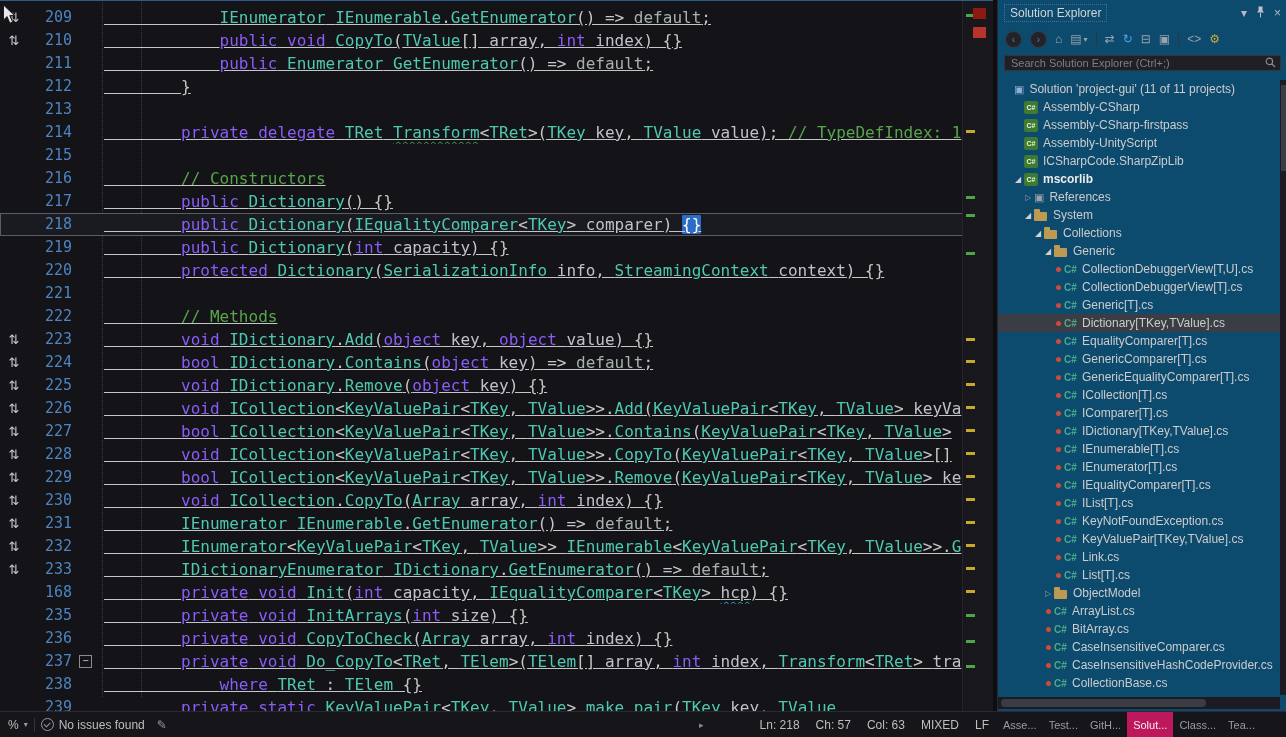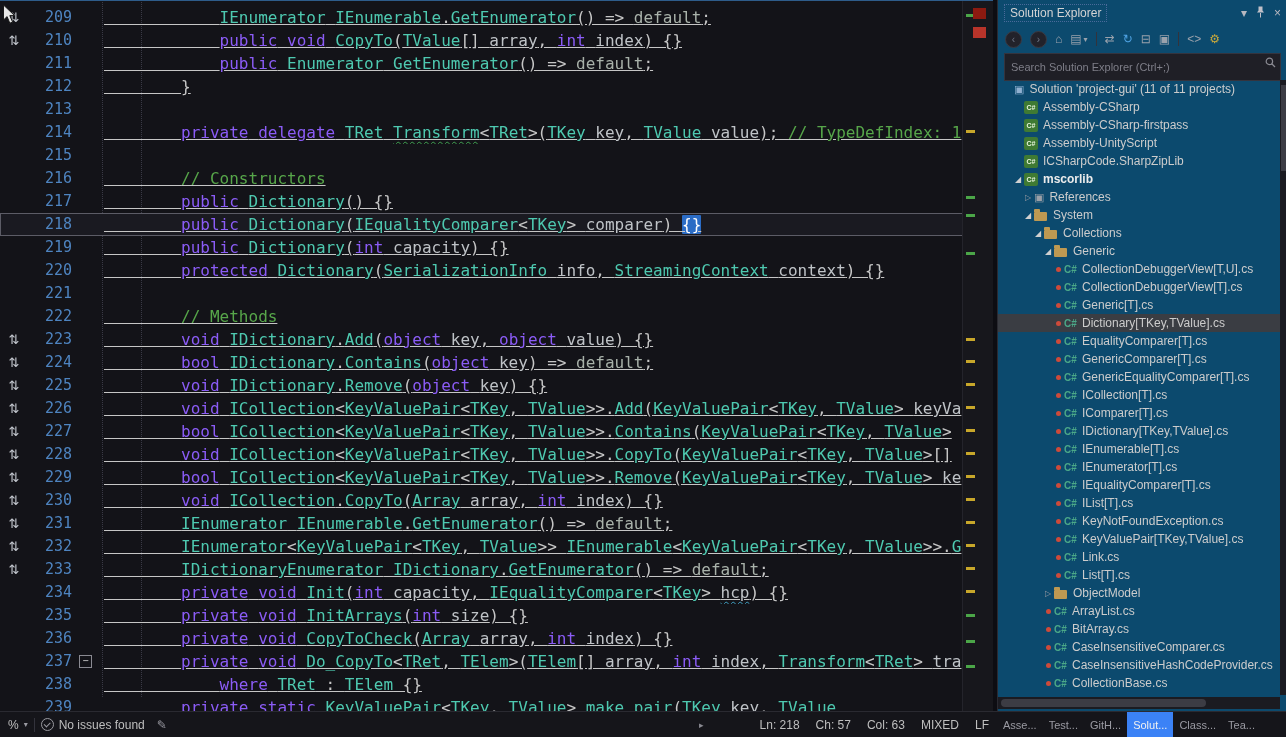--- a/index.html
+++ b/index.html
@@ -42,21 +42,21 @@
   .se-title-text{border:1px dotted #4A6A9A;padding:1px 5px;}
   .se-title-icons{margin-left:auto;display:flex;align-items:center;gap:9px;color:#B8B8C0;font-size:12px;}
   .se-title-icons span{cursor:default;}
   .se-toolbar{height:26px;display:flex;align-items:center;gap:8px;padding:0 7px;font-size:12px;color:#9AA2AC;}
   .tb{display:inline-flex;align-items:center;justify-content:center;}
   .tb.circ{width:15px;height:15px;border:1px solid #3A3A44;border-radius:50%;background:#22222A;
            font-size:10px;color:#707888;}
   .tb.blue{color:#4FA3E3}.tb.gold{color:#C8A83C}.tb.tiny{font-size:8px;margin-left:-6px;}
   .tbsep{width:1px;height:14px;background:#33333C;}
   .se-search{margin:1px 6px 3px 6px;position:relative;height:20px;}
-  .se-search input{box-sizing:border-box;width:100%;height:28px;background:#1F1F26;border:1px solid #34343E;
+  .se-search input{box-sizing:border-box;width:100%;height:16px;background:#1F1F26;border:1px solid #34343E;
         color:#CCC;font-size:11px;font-family:"Liberation Sans",sans-serif;padding:0 22px 0 6px;outline:none;}
   .se-search input::placeholder{color:#7E7E88;}
   .se-search svg{position:absolute;right:5px;top:4px;}
   .tree{position:absolute;left:0;right:7px;top:80px;bottom:16px;overflow:hidden;}
   .trow{height:18px;display:flex;align-items:center;font-size:12px;white-space:nowrap;overflow:hidden;}
   .trow.selected{background:#3A3D43;}
   .texp{width:12px;flex:none;display:inline-flex;align-items:center;justify-content:center;
         color:#9A9AA2;font-size:8px;}
   .texp .open{color:#D0D0D0;}
   .tdot{width:5px;height:5px;border-radius:50%;background:#CE4A3A;display:inline-block;}
@@ -84,21 +84,21 @@
   .si-circle{width:11px;height:11px;border:1px solid #9A9AA0;border-radius:50%;position:relative;display:inline-block;}
   .si-circle::after{content:"";position:absolute;left:2px;top:2.5px;width:5px;height:2.5px;
       border-left:1px solid #9A9AA0;border-bottom:1px solid #9A9AA0;transform:rotate(-45deg);}
   .sb-item.pen{color:#9A9AA2;font-size:12px;}
   .sb-flex{flex:1;}
   .sb-item.tri{color:#8A8A92;font-size:9px;margin-right:42px;}
   .sb-item.fixed{padding:0 8px;}
   .tabstrip{position:absolute;left:997px;top:711px;width:289px;height:26px;background:#15151A;
       border-top:1px solid #2A2A31;display:flex;align-items:stretch;font-size:11px;box-sizing:border-box;}
   .ptab{display:flex;align-items:center;padding:0 6px;color:#9A9AA2;}
-  .ptab.active{background:#3b82f6;color:#F0F0F0;text-align:center;}
+  .ptab.active{background:#be185d;color:#F0F0F0;text-align:center;}
   .cursor{position:absolute;left:2px;top:4px;z-index:99;}
 </style>
 </head>
 <body>
 
 <div class="screen">
 
   <div class="editor">
     <div class="guide g1"></div>
     <div class="guide g2"></div>
@@ -248,21 +248,21 @@
           <pre class="code">        <span class="tk-t">IEnumerator</span><span class="tk-o">&lt;</span><span class="tk-t">KeyValuePair</span><span class="tk-o">&lt;</span><span class="tk-t">TKey</span><span class="tk-o">, </span><span class="tk-t">TValue</span><span class="tk-o">&gt;&gt; </span><span class="tk-t">IEnumerable</span><span class="tk-o">&lt;</span><span class="tk-t">KeyValuePair</span><span class="tk-o">&lt;</span><span class="tk-t">TKey</span><span class="tk-o">, </span><span class="tk-t">TValue</span><span class="tk-o">&gt;&gt;.</span><span class="tk-m">G</span></pre>
         </div>
         <div class="row">
           <div class="gut"><span class="gicon">⇅</span></div>
           <div class="num">233</div>
           <div class="fold"></div>
           <pre class="code">        <span class="tk-t">IDictionaryEnumerator</span><span class="tk-o"> </span><span class="tk-t">IDictionary</span><span class="tk-o">.</span><span class="tk-m">GetEnumerator</span><span class="tk-o">() =&gt; </span><span class="tk-d">default</span><span class="tk-o">;</span></pre>
         </div>
         <div class="row">
           <div class="gut"></div>
-          <div class="num">234</div>
+          <div class="num">168</div>
           <div class="fold"></div>
           <pre class="code">        <span class="tk-k">private</span><span class="tk-o"> </span><span class="tk-k">void</span><span class="tk-o"> </span><span class="tk-m">Init</span><span class="tk-o">(</span><span class="tk-k">int</span><span class="tk-o"> </span><span class="tk-p">capacity</span><span class="tk-o">, </span><span class="tk-t">IEqualityComparer</span><span class="tk-o">&lt;</span><span class="tk-t">TKey</span><span class="tk-o">&gt; </span><span class="tk-pw">hcp</span><span class="tk-o">) {}</span></pre>
         </div>
         <div class="row">
           <div class="gut"></div>
           <div class="num">235</div>
           <div class="fold"></div>
           <pre class="code">        <span class="tk-k">private</span><span class="tk-o"> </span><span class="tk-k">void</span><span class="tk-o"> </span><span class="tk-m">InitArrays</span><span class="tk-o">(</span><span class="tk-k">int</span><span class="tk-o"> </span><span class="tk-p">size</span><span class="tk-o">) {}</span></pre>
         </div>
         <div class="row">

